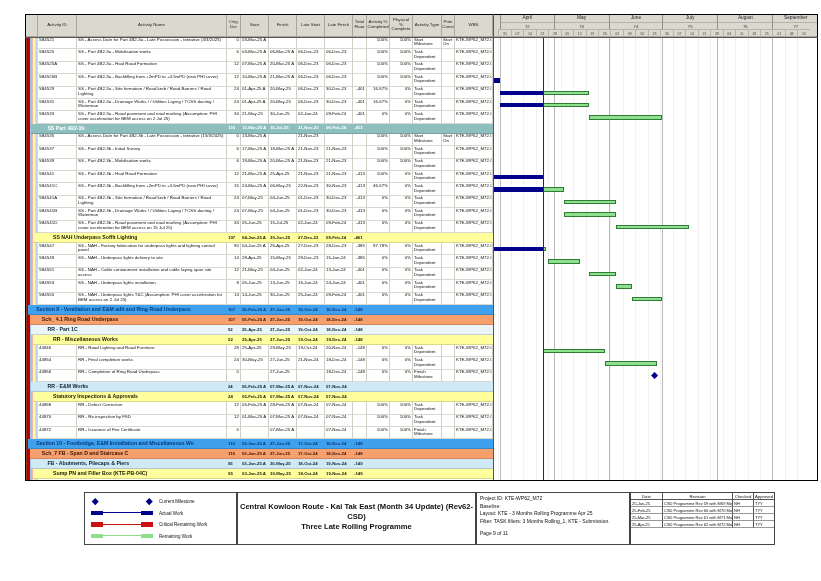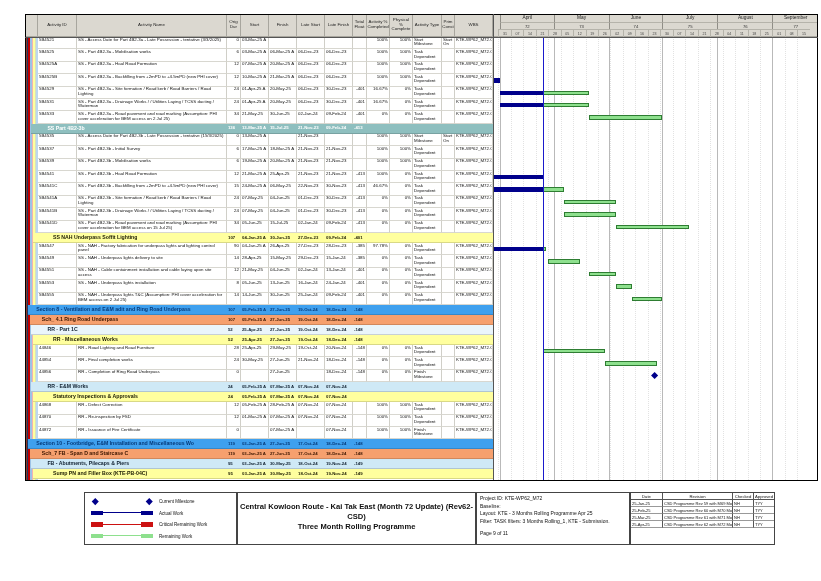--- a/index.html
+++ b/index.html
@@ -29,22 +29,22 @@
       <div class="abs" style="left: 6px; top: 29px; width: 12px; height: 4.5px; background: rgb(204, 17, 17);"></div>
       <div class="abs" style="left: 18px; top: 30.8px; width: 38px; height: 1px; background: rgb(204, 17, 17);"></div>
       <div class="abs" style="left: 56px; top: 29px; width: 12px; height: 4.5px; background: rgb(204, 17, 17);"></div>
       <div class="abs" style="left: 74px; top: 40.5px; font-size: 4.5px; line-height: 5px; color: rgb(17, 17, 17);">Remaining Work</div>
       <div class="abs" style="left: 6px; top: 40.5px; width: 12px; height: 4.5px; background: rgb(142, 224, 142);"></div>
       <div class="abs" style="left: 18px; top: 42.3px; width: 38px; height: 1px; background: rgb(142, 224, 142);"></div>
       <div class="abs" style="left: 56px; top: 40.5px; width: 12px; height: 4.5px; background: rgb(142, 224, 142);"></div>
     </div>
 
   <div class="footbox" style="left:237px;top:492px;width:239px;height:53px;text-align:center;">
-    <div style="font-size:7.6px;font-weight:bold;margin-top:9px;line-height:1.3;">Central Kowloon Route - Kai Tak East (Month 72 Update) (Rev62- CSD)</div>
-    <div style="font-size:7.6px;font-weight:bold;line-height:1.3;">Three Month Rolling Programme</div>
+    <div style="font-size:7.6px;font-weight:bold;margin-top:9px;line-height:1.3;">Central Kowloon Route - Kai Tak East (Month 34 Update) (Rev62- CSD)</div>
+    <div style="font-size:7.6px;font-weight:bold;line-height:1.3;">Three Late Rolling Programme</div>
   </div>
 
   <div class="footbox" style="left:476px;top:492px;width:154px;height:53px;padding:2px 3px;">
     <div class="ftext">Project ID: KTE-WP62_M72</div>
     <div class="ftext">Baseline:</div>
     <div class="ftext">Layout: KTE - 3 Months Rolling Programme Apr 25</div>
     <div class="ftext">Filter: TASK filters: 3 Months Rolling_1, KTE - Submission.</div>
     <div class="ftext" style="margin-top:5px;">Page 9 of 11</div>
   </div>
 

